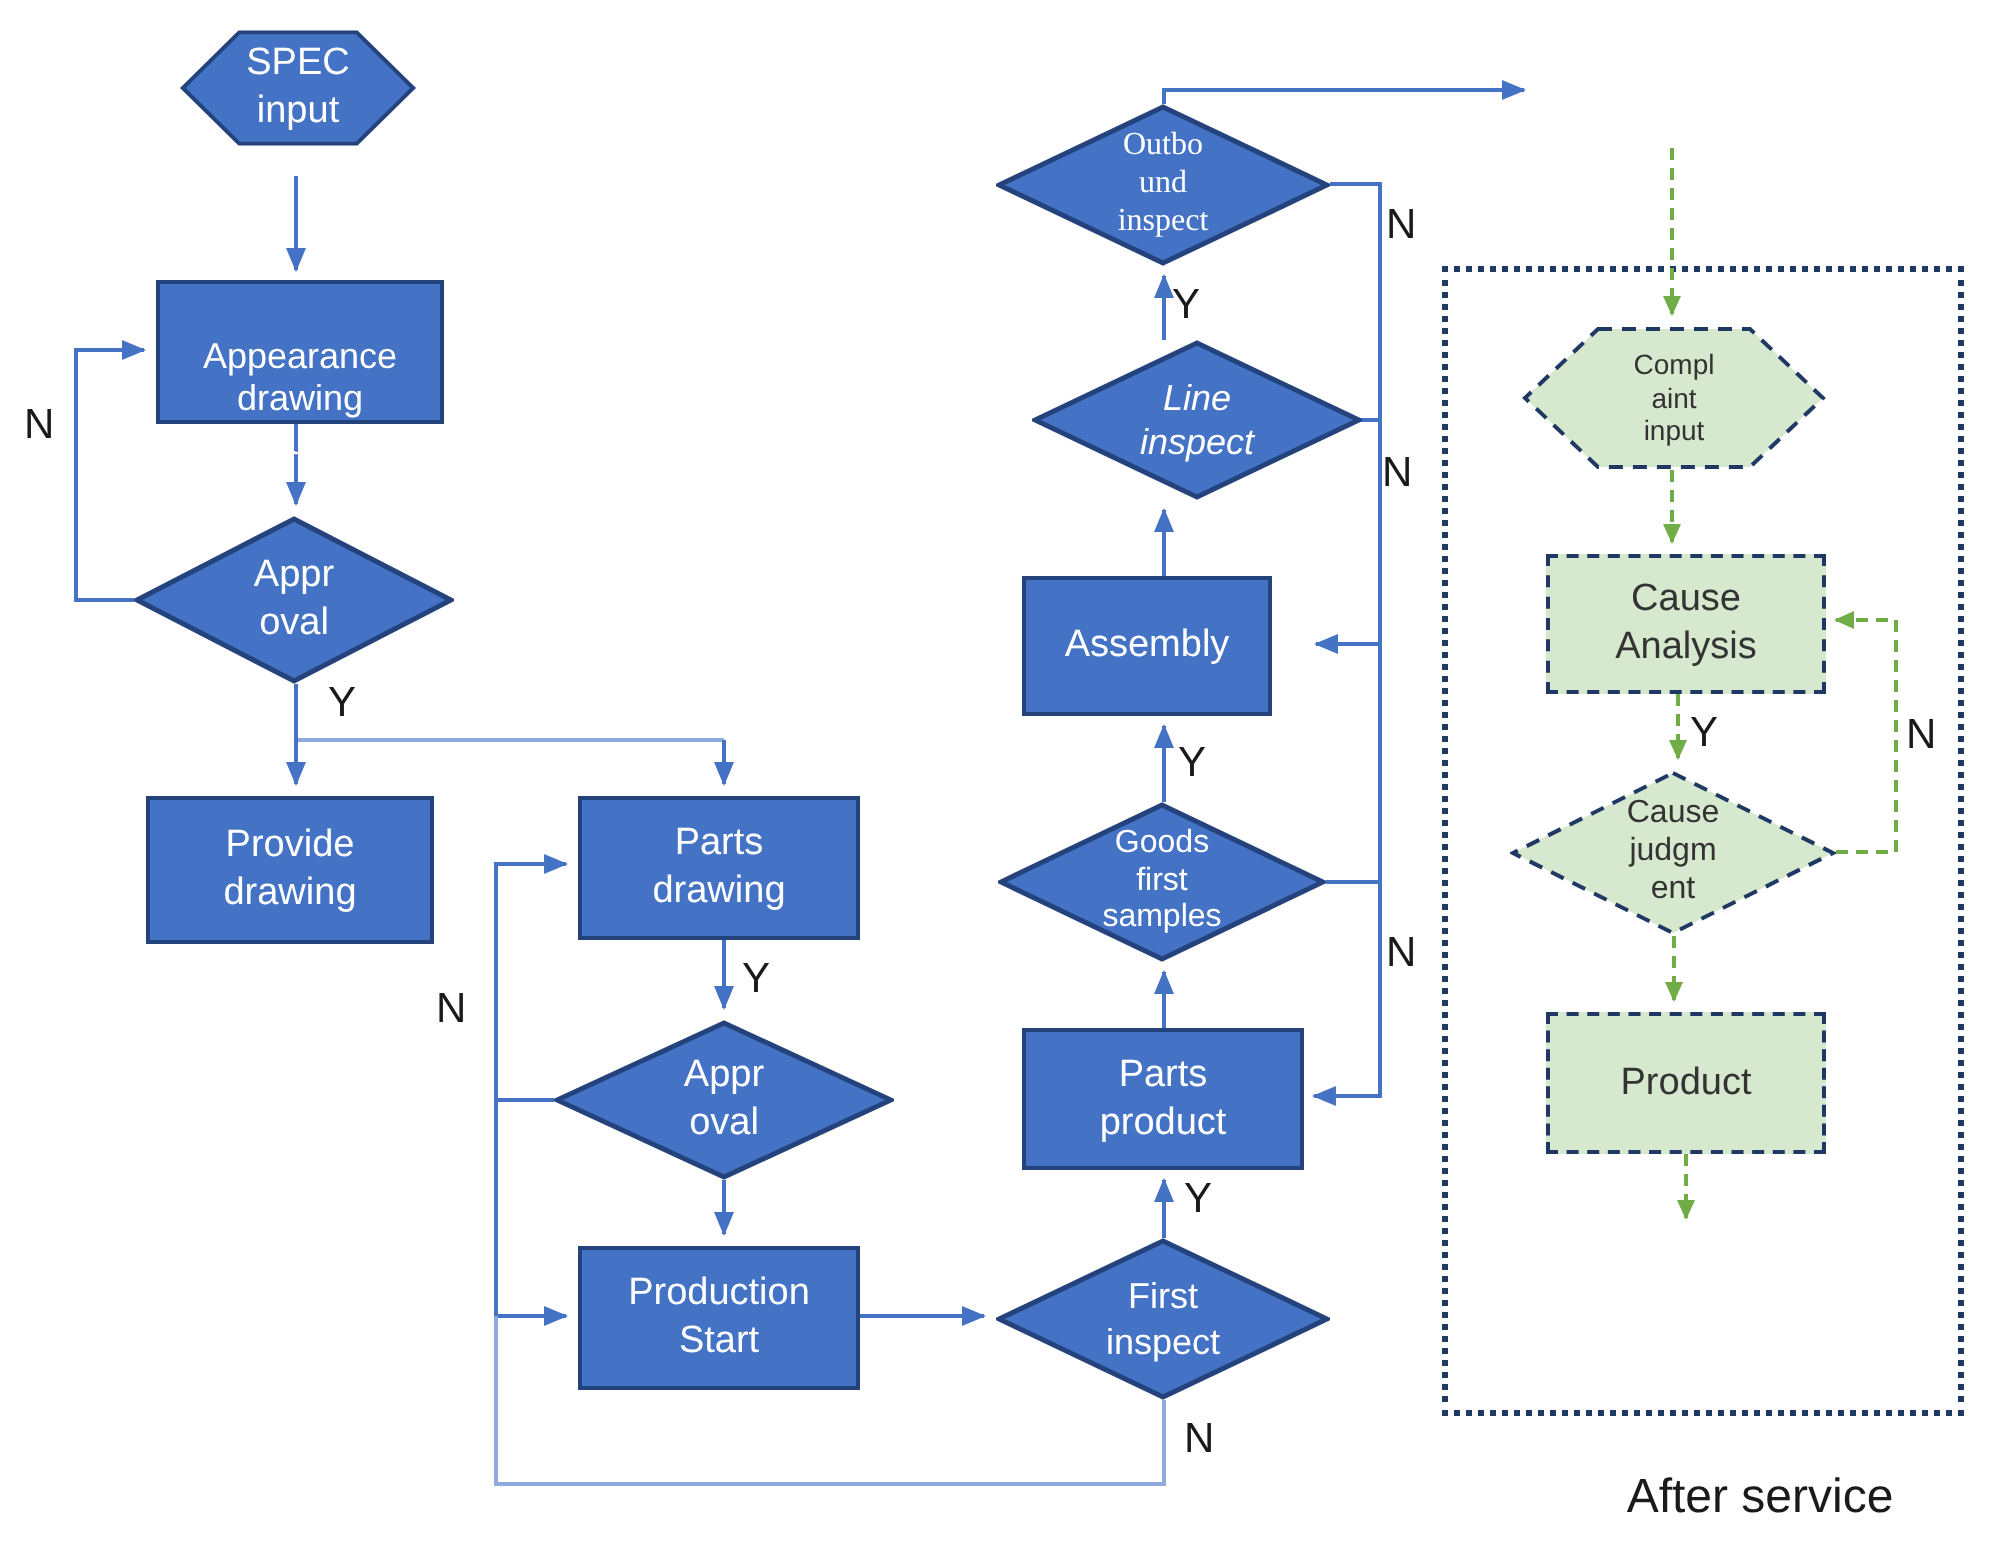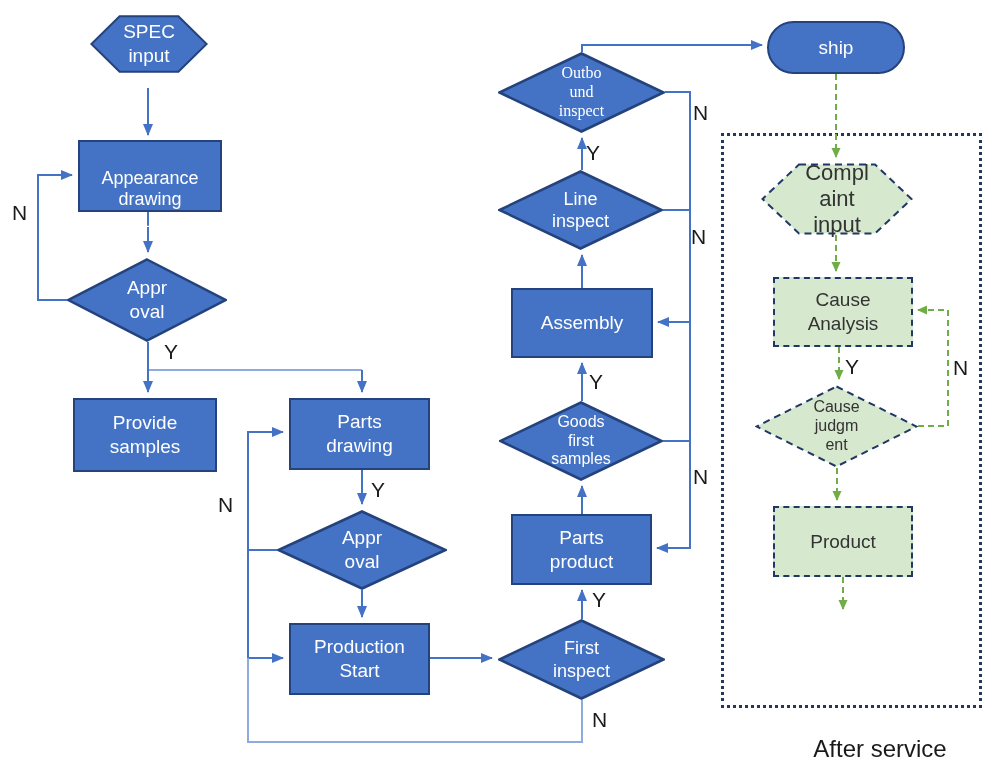--- a/index.html
+++ b/index.html
@@ -103,21 +103,21 @@
   <div class="node" style="left:67px;top:258px;width:160px;height:84px;">
     <svg class="shape-svg" viewBox="0 0 160 84">
       <polygon points="80,1.5 158.5,42 80,82.5 1.5,42" fill="#4472C4" stroke="#24427C" stroke-width="2.5"></polygon>
     </svg>
     <div class="node-label blue-text">Appr
 oval</div>
   </div>
 
   <div class="node blue-rect" style="left:73px;top:398px;width:144px;height:74px;">
     <div class="node-label">Provide
-samples</div>
+drawing</div>
   </div>
 
   <div class="node blue-rect" style="left:289px;top:398px;width:141px;height:72px;">
     <div class="node-label">Parts
 drawing</div>
   </div>
 
   <div class="node" style="left:277px;top:510px;width:170px;height:80px;">
     <svg class="shape-svg" viewBox="0 0 170 80">
       <polygon points="85,1.5 168.5,40 85,78.5 1.5,40" fill="#4472C4" stroke="#24427C" stroke-width="2.5"></polygon>
@@ -146,50 +146,47 @@
 
   <div class="node" style="left:499px;top:401px;width:164px;height:80px;">
     <svg class="shape-svg" viewBox="0 0 164 80">
       <polygon points="82,1.5 162.5,40 82,78.5 1.5,40" fill="#4472C4" stroke="#24427C" stroke-width="2.5"></polygon>
     </svg>
     <div class="node-label blue-text small-text">Goods
 first
 samples</div>
   </div>
 
-  <div class="node blue-rect" style="left:511px;top:288px;width:142px;height:70px;">
+  <div class="node blue-rect" style="left:511px;top:288px;width:125px;height:70px;">
     <div class="node-label">Assembly</div>
   </div>
 
-  <div class="node" style="left:498px;top:170px;width:165px;height:80px;">
+  <div class="node" style="left:516px;top:170px;width:165px;height:80px;font-style:italic;">
     <svg class="shape-svg" viewBox="0 0 165 80">
       <polygon points="82.5,1.5 163.5,40 82.5,78.5 1.5,40" fill="#4472C4" stroke="#24427C" stroke-width="2.5"></polygon>
     </svg>
     <div class="node-label blue-text mid-text">Line
 inspect</div>
   </div>
 
   <div class="node" style="left:498px;top:52px;width:167px;height:81px;font-family:Liberation Serif, serif;">
     <svg class="shape-svg" viewBox="0 0 167 81">
       <polygon points="83.5,1.5 165.5,40.5 83.5,79.5 1.5,40.5" fill="#4472C4" stroke="#24427C" stroke-width="2.5"></polygon>
     </svg>
     <div class="node-label blue-text small-text">Outbo
 und
 inspect</div>
   </div>
 
-  <div class="node blue-rect stadium" style="left:767px;top:21px;width:138px;height:53px;">
-    <div class="node-label">ship</div>
-  </div>
 
   <div class="node" style="left:761px;top:163px;width:152px;height:72px;">
     <svg class="shape-svg" viewBox="0 0 152 72">
       <polygon points="38,1.5 114,1.5 150.5,36 114,70.5 38,70.5 1.5,36" fill="#D6E8CE" stroke="#1F3864" stroke-width="2" stroke-dasharray="7 5"></polygon>
     </svg>
-    <div class="node-label green-text small-text" style="font-size:22px;">Compl
+    <div class="node-label green-text small-text" style="font-size:14px;">Compl
 aint
 input</div>
   </div>
 
   <div class="node green-rect" style="left:773px;top:277px;width:140px;height:70px;">
     <div class="node-label">Cause
 Analysis</div>
   </div>
 
   <div class="node" style="left:755px;top:385px;width:163px;height:83px;">

